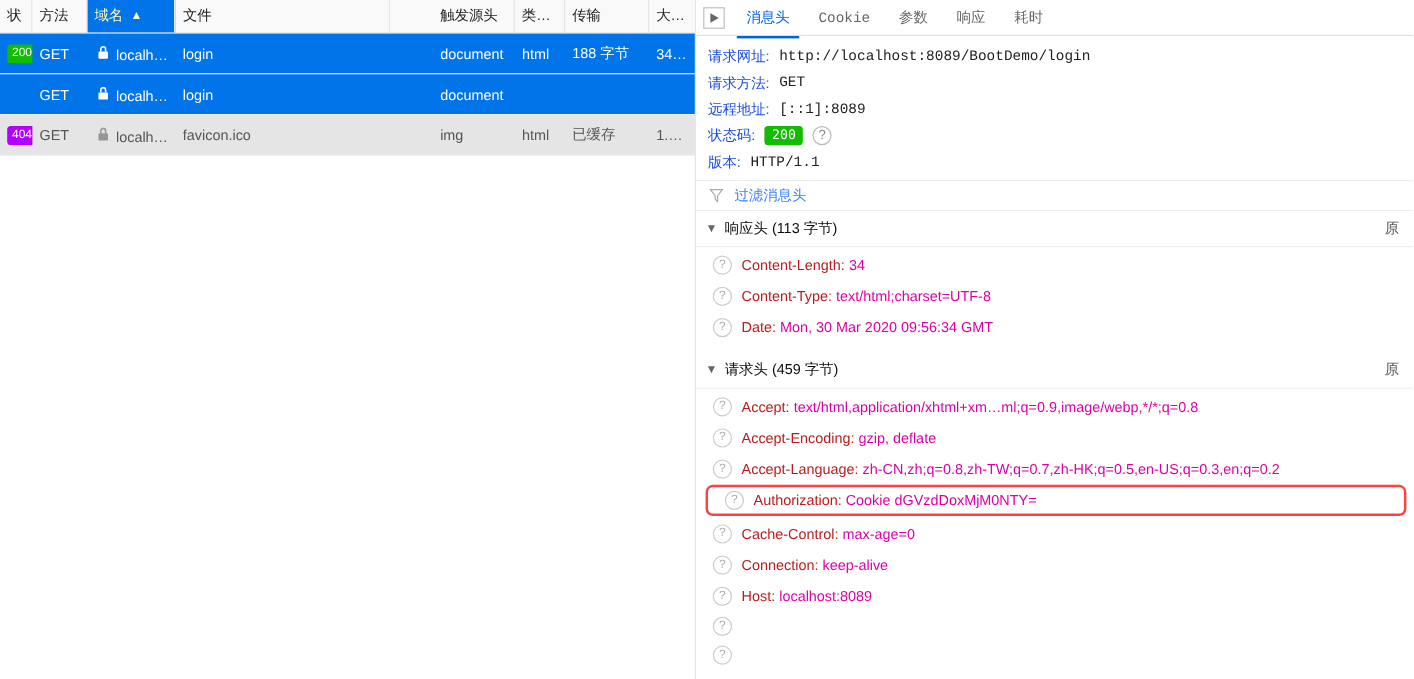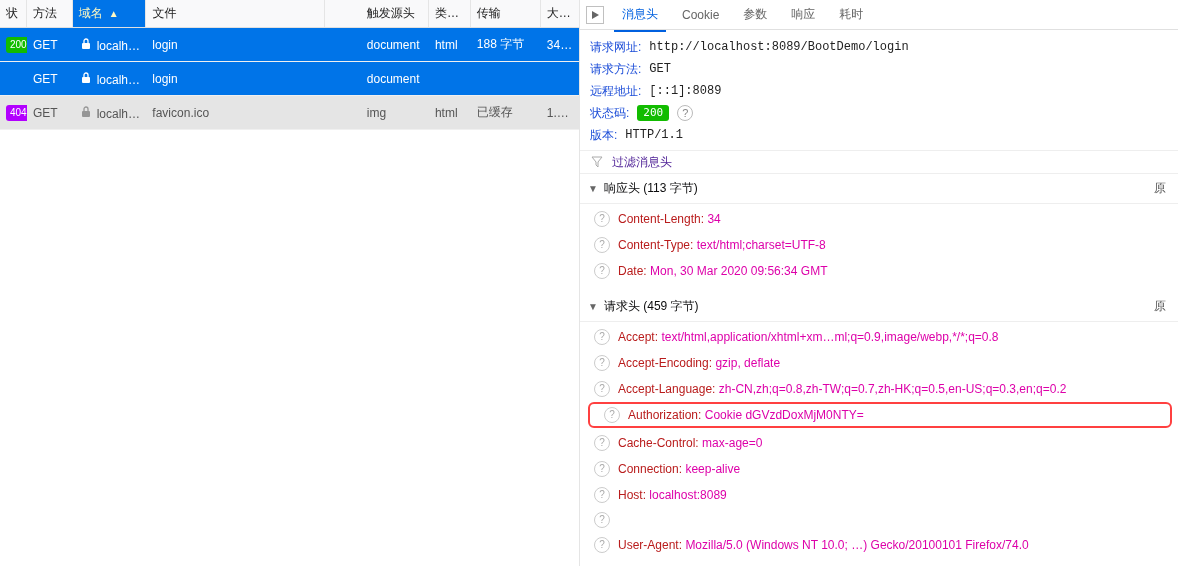--- a/index.html
+++ b/index.html
@@ -28,30 +28,30 @@
   .c-file   { width: 190px; }
   .c-init   { width: 72px; margin-left: 36px; }
   .c-type   { width: 44px; }
   .c-trans  { width: 74px; }
   .c-size   { width: 40px; }
 
   
   .right { flex: 1; display: flex; flex-direction: column; overflow: hidden; }
   .tabs { display: flex; align-items: center; height: 30px; border-bottom: 1px solid #e0e0e0; padding: 0 4px; gap: 0; }
   .tabs .control { width: 18px; height: 18px; display:inline-flex; align-items:center; justify-content:center; border:1px solid #c0c0c0; margin:0 6px 0 2px; color:#555; font-size:10px; }
-  .tabs .tab { padding: 0 12px; height: 32px; display: flex; align-items: center; color: #666; cursor: pointer; position: relative; }
+  .tabs .tab { padding: 0 12px; height: 32px; display: flex; align-items: center; color: #666; cursor: pointer; position: relative; font-family: Liberation Mono, monospace; }
   .tabs .tab.active { color: #0060df; }
   .tabs .tab.active::after { content: ""; position: absolute; left: 4px; right: 4px; bottom: -1px; height: 2px; background: #0060df; }
   .summary { padding: 6px 10px 4px 10px; line-height: 22px; color: #222; }
   .summary .mono { font-family: Consolas, "Courier New", monospace; }
   .summary .rowline { display: flex; align-items: center; gap: 8px; }
   .summary .lbl { color: #1d4ed8; }
   .status-pill { display:inline-flex; align-items:center; justify-content:center; background:#12bc00; color:#fff; border-radius:3px; padding: 0 6px; height:16px; font-family: Consolas, monospace; font-size:11px; }
   .help { display:inline-flex; width:16px; height:16px; border:1px solid #bbb; border-radius:50%; align-items:center; justify-content:center; color:#888; font-size:11px; }
-  .filter { display:flex; align-items:center; height: 28px; padding: 0 10px; color:#4c1d95; border-top:1px solid #eee; border-bottom:1px solid #eee; gap:8px; }
+  .filter { display:flex; align-items:center; height: 28px; padding: 0 10px; color:#3b82f6; border-top:1px solid #eee; border-bottom:1px solid #eee; gap:8px; }
   .filter .funnel { width:14px; height:14px; display:inline-flex; align-items:center; justify-content:center; color:#aaa; }
   .section-head { display:flex; align-items:center; height:30px; padding: 0 8px; background:#fff; border-bottom:1px solid #eee; gap:6px; }
   .section-head .twisty { color:#666; font-size:10px; }
   .section-head .raw { margin-left:auto; color:#555; padding-right:4px; }
   .hdr-list { padding: 2px 0 8px 0; }
   .hdr-row { display:flex; align-items:center; padding: 4px 10px 4px 14px; gap:8px; line-height:18px; }
   .hdr-row .q { width:16px; height:16px; flex:none; display:inline-flex; align-items:center; justify-content:center; border:1px solid #ccc; border-radius:50%; color:#aaa; font-size:10px; }
   .hdr-row .hname { color:#b91c1c; }
   .hdr-row .hval { color:#dd00a9; }
   .hdr-row.highlighted { outline: 2px solid #ff4040; border-radius: 4px; padding-top:2px; padding-bottom:2px; margin: 2px 8px 4px 10px; }
@@ -225,18 +225,17 @@
           </div>
           <div class="hdr-row">
             <span class="q">?</span>
             <span><span class="hname">Host:</span> <span class="hval">localhost:8089</span></span>
           </div>
           <div class="hdr-row">
             <span class="q">?</span>
           </div>
           <div class="hdr-row">
             <span class="q">?</span>
-            <span><span class="hname">User-Agent:</span> <span class="hval">Mozilla/5.0 (Windows NT 10.0; …) Gecko/20100101 Firefox/74.0</span></span>
           </div>
         </div>
       </div>
   </div>
 </div>
 
 </body></html>

